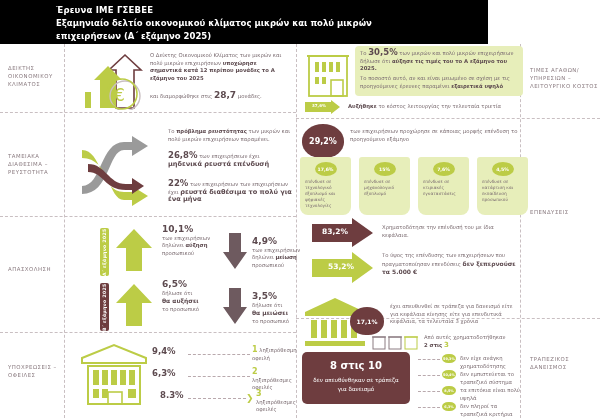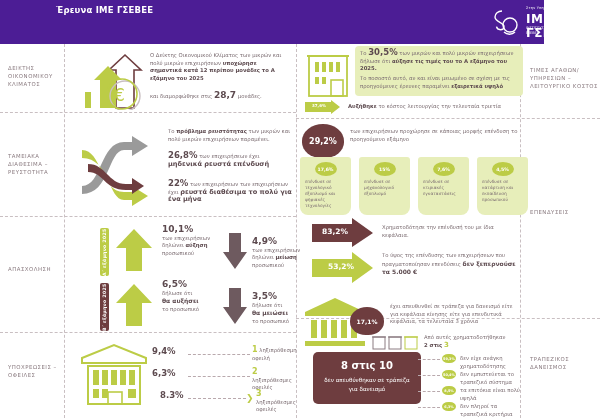--- a/index.html
+++ b/index.html
@@ -3,22 +3,22 @@
 <meta charset="utf-8">
 <style>
   * { margin:0; padding:0; box-sizing:border-box; }
   html,body { width:600px; height:418px; }
   body {
     font-family:"DejaVu Sans","Liberation Sans",sans-serif;
     background:#ffffff; color:#6b5f63; position:relative; overflow:hidden;
   }
   
   .header {
-    position:absolute; left:0; top:0; width:544px; height:44px;
-    background:#4c1d95;
+    position:absolute; left:0; top:0; width:488px; height:44px;
+    background:#000000;
   }
   .header .title1 {
     position:absolute; left:56px; top:5px; font-size:8.5px; font-weight:bold;
     color:#ffffff; letter-spacing:.2px;
   }
   .header .title2 {
     position:absolute; left:56px; top:17px; width:330px; font-size:8.5px;
     font-weight:bold; color:#ffffff; line-height:12.5px;
   }
   
@@ -86,20 +86,21 @@
   }
   .callout-green {
     position:absolute; background:#e7eeba; border-radius:4px;
   }
 </style>
 </head>
 <body>
 
 <div class="header">
   <div class="title1">Έρευνα ΙΜΕ ΓΣΕΒΕΕ</div>
+  <div class="title2">Εξαμηνιαίο δελτίο οικονομικού κλίματος μικρών και πολύ μικρών επιχειρήσεων (Α΄ εξάμηνο 2025)</div>
 
   <div class="logo">
     <svg class="mark" viewBox="0 0 30 28">
       <path d="M12 3c-4 0-7 2.5-7 6 0 5 9 5.5 9 9.5 0 2-1.6 3.2-3.6 3.2-2.2 0-3.6-1.3-3.9-3" fill="none" stroke="#fff" stroke-width="1.4"></path>
       <circle cx="20" cy="17" r="7" fill="none" stroke="#fff" stroke-width="1.4"></circle>
       <path d="M14 24c3 3 8 3 11 0" fill="none" stroke="#fff" stroke-width="1.4"></path>
     </svg>
     <div class="ltop">Στην Υπηρεσία 2004</div>
     <div class="lmain">ΙΜΕ ΓΣΕΒΕΕ</div>
     <div class="lsub">ΙΝΣΤΙΤΟΥΤΟ ΜΙΚΡΩΝ ΕΠΙΧΕΙΡΗΣΕΩΝ ΓΣΕΒΕΕ</div>
@@ -324,21 +325,21 @@
   <rect x="17" y="3" width="12" height="12" fill="none" stroke="#8c7d82" stroke-width="1"></rect>
   <path d="M16 3 L30 3" stroke="#8c7d82" stroke-width="1.2"></path>
   <rect x="33" y="3" width="12" height="12" fill="none" stroke="#bccc46" stroke-width="1"></rect>
   <path d="M32 3 L46 3" stroke="#bccc46" stroke-width="1.2"></path>
 </svg>
 <div class="txt" style="left:424px;top:334px;width:96px;">
   <span>Από αυτές χρηματοδοτήθηκαν</span><br>
   <b>2 στις </b><span class="numgreen" style="font-size:7px;">3</span>
 </div>
 
-<div class="eightten" style="left:302px;top:352px;margin-left:11px;">
+<div class="eightten" style="left:302px;top:352px;">
   <div class="t1">8 στις 10</div>
   <div class="t2">δεν απευθύνθηκαν σε τράπεζα για δανεισμό</div>
 </div>
 
 <div class="dotrow" style="left:418px;top:359px;width:22px;"></div>
 <div class="ybadge" style="left:442px;top:354px;">59,3%</div>
 <div class="txt" style="left:460px;top:355px;width:62px;">δεν είχε ανάγκη χρηματοδότησης</div>
 
 <div class="dotrow" style="left:418px;top:375px;width:22px;"></div>
 <div class="ybadge" style="left:442px;top:370px;">50,4%</div>

